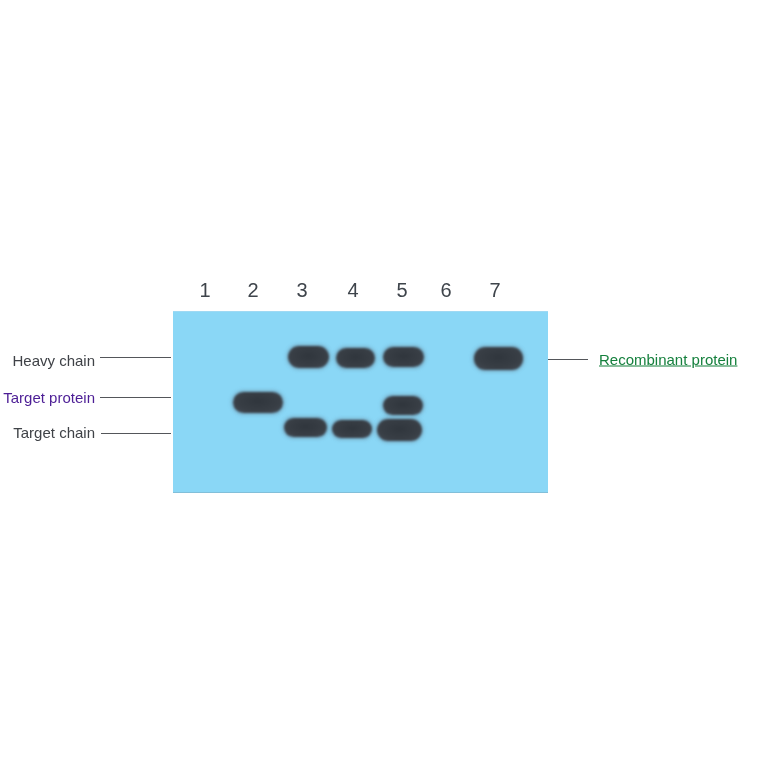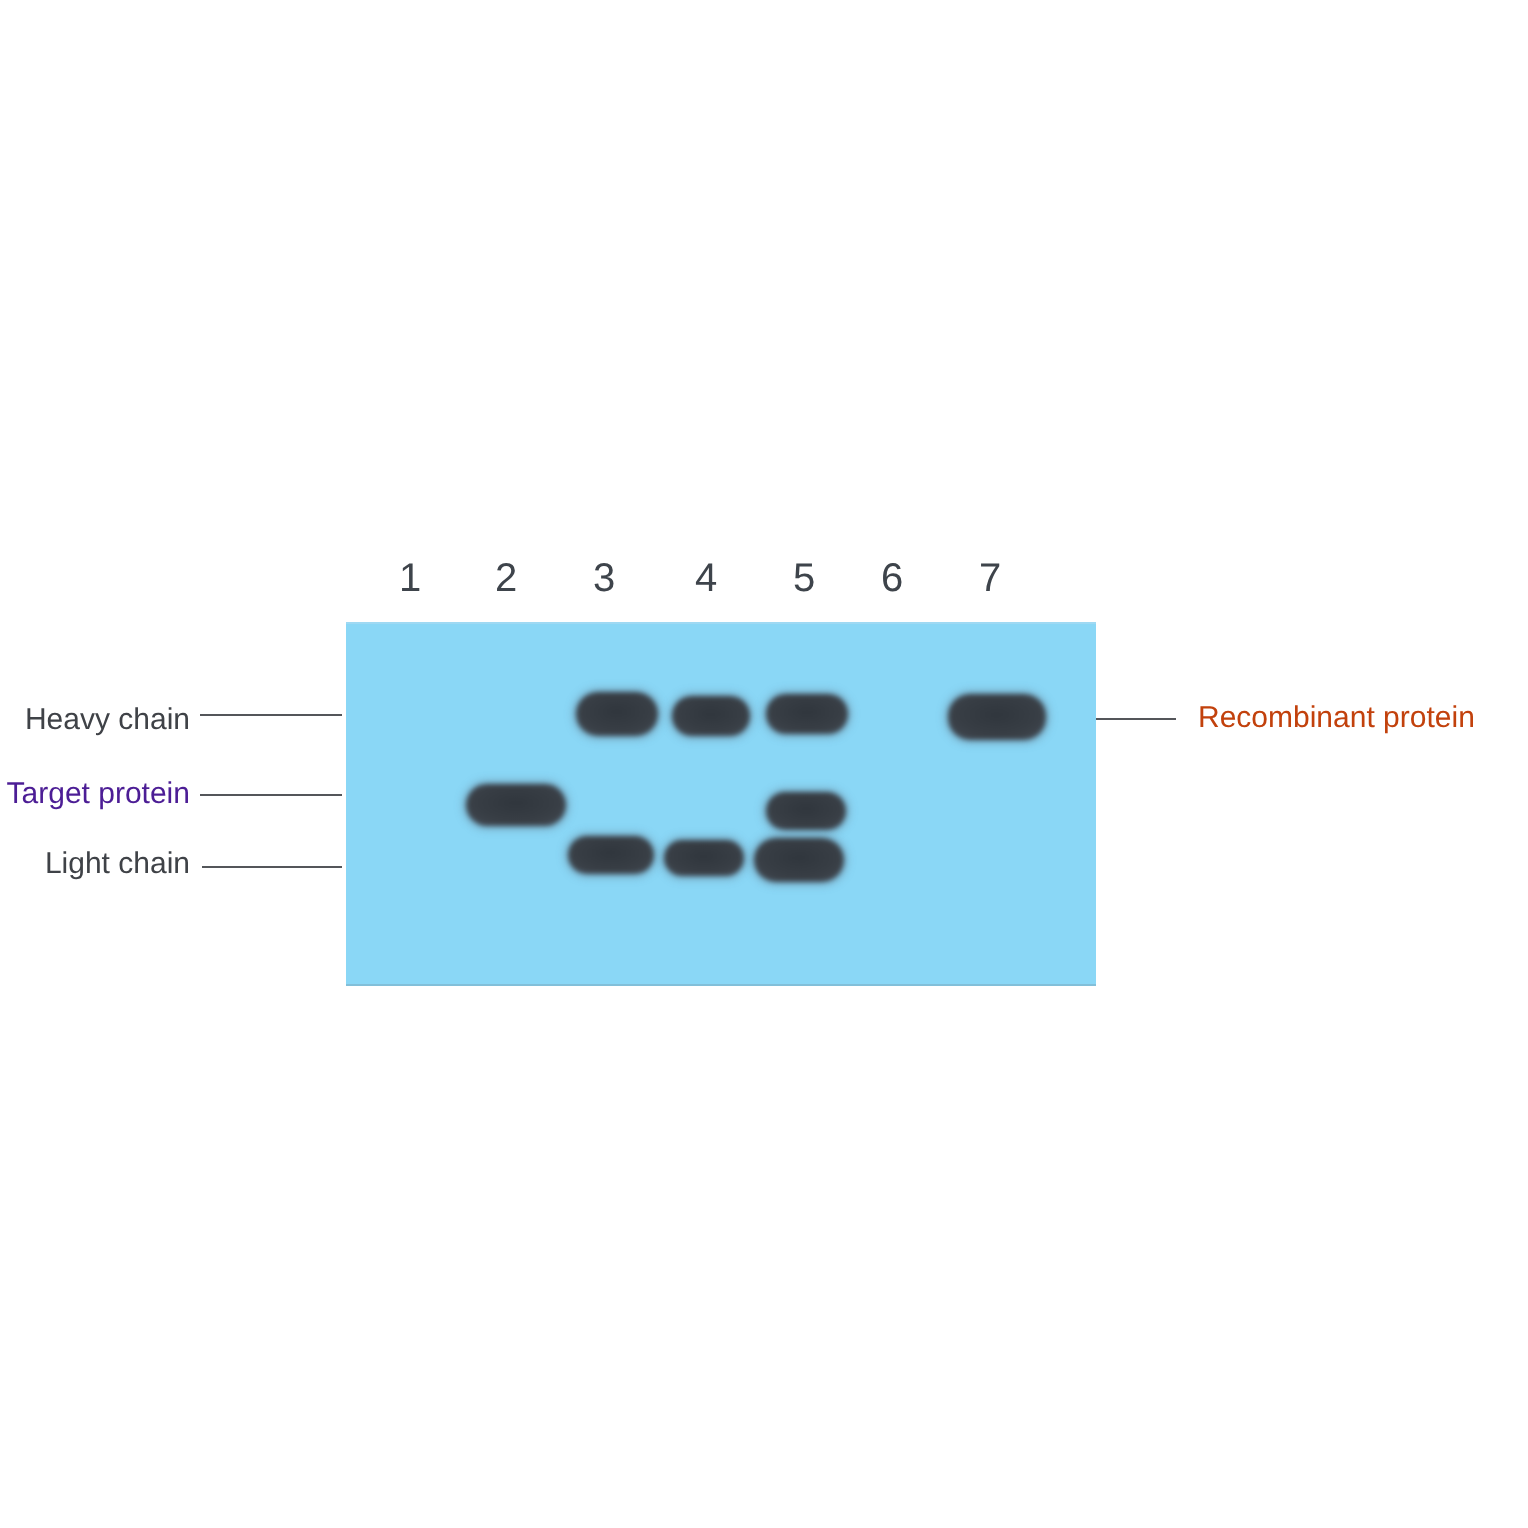--- a/index.html
+++ b/index.html
@@ -67,17 +67,17 @@
     <div class="band" style="left: 474px; top: 347px; width: 49px; height: 23px;"></div>
     <div class="band" style="left: 233px; top: 392px; width: 50px; height: 21px;"></div>
     <div class="band" style="left: 383px; top: 396px; width: 40px; height: 19px;"></div>
     <div class="band" style="left: 284px; top: 418px; width: 43px; height: 19px;"></div>
     <div class="band" style="left: 332px; top: 420px; width: 40px; height: 18px;"></div>
     <div class="band" style="left: 377px; top: 419px; width: 45px; height: 22px;"></div>
     <span class="ann-label right-align" style="left: 0px; width: 95px; top: 360px; color: rgb(63, 66, 71);">Heavy chain</span>
     <div class="leader-line" style="left: 100px; width: 71px; top: 357px; background: rgb(84, 86, 90);"></div>
     <span class="ann-label right-align" style="left: 0px; width: 95px; top: 397px; color: #4c1d95;">Target protein</span>
     <div class="leader-line" style="left: 100px; width: 71px; top: 397px; background: rgb(84, 86, 90);"></div>
-    <span class="ann-label right-align" style="left: 0px; width: 95px; top: 432px; color: rgb(63, 66, 71);">Light chain</span>
+    <span class="ann-label right-align" style="left: 0px; width: 95px; top: 432px; color: rgb(63, 66, 71);">Target chain</span>
     <div class="leader-line" style="left: 101px; width: 70px; top: 433px; background: rgb(84, 86, 90);"></div>
     <div class="leader-line" style="left: 548px; width: 40px; top: 359px; background: rgb(84, 86, 90);"></div>
-    <span class="ann-label" style="left: 599px; top: 359px; color: #c2410c;">Recombinant protein</span>
+    <span class="ann-label" style="left: 599px; top: 359px; color: #15803d; text-decoration: underline;">Recombinant protein</span>
   </div>
 
 </body></html>

